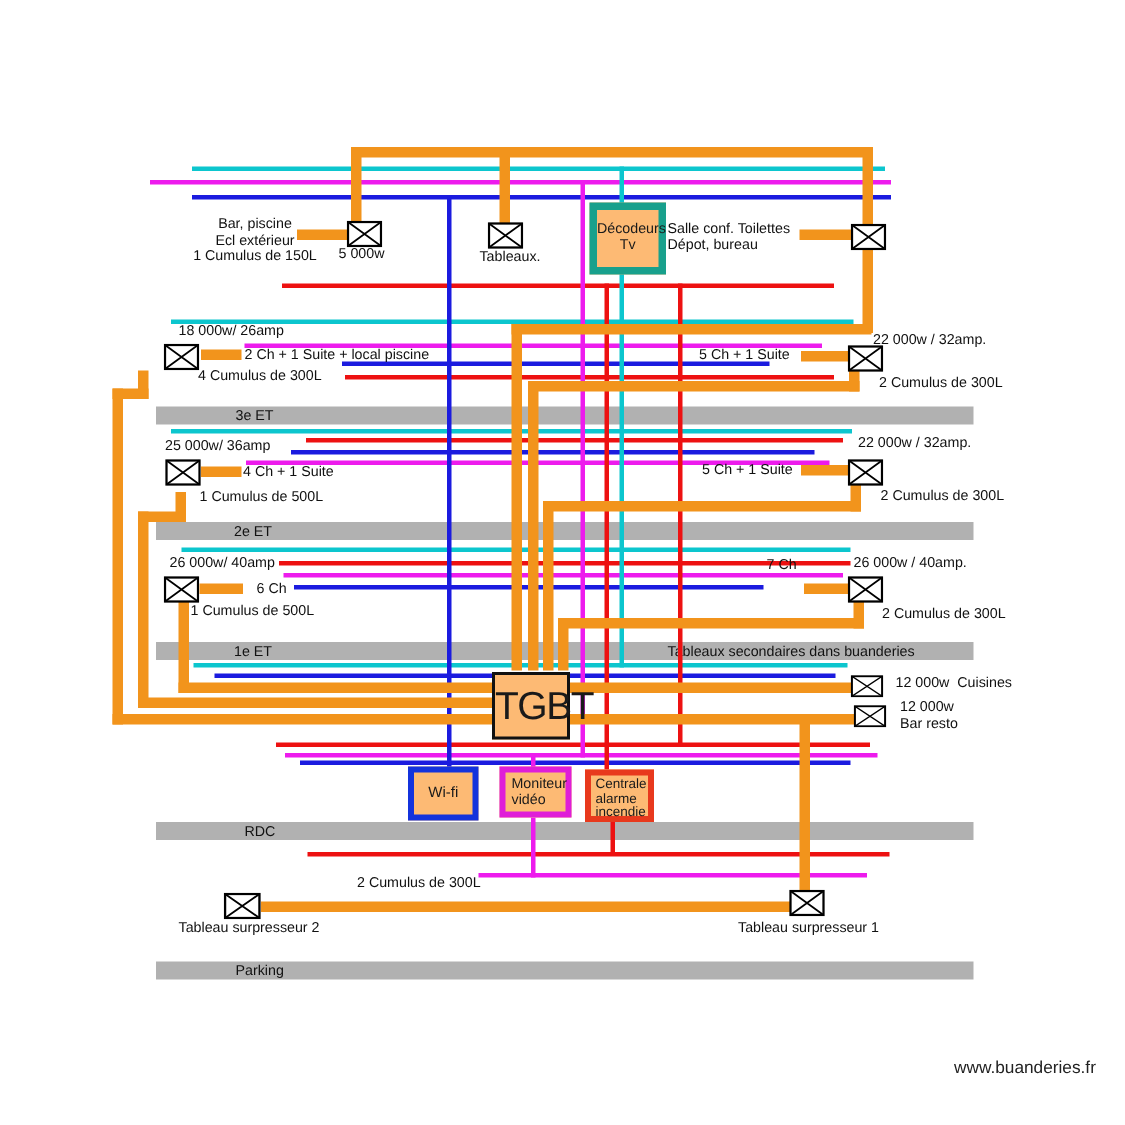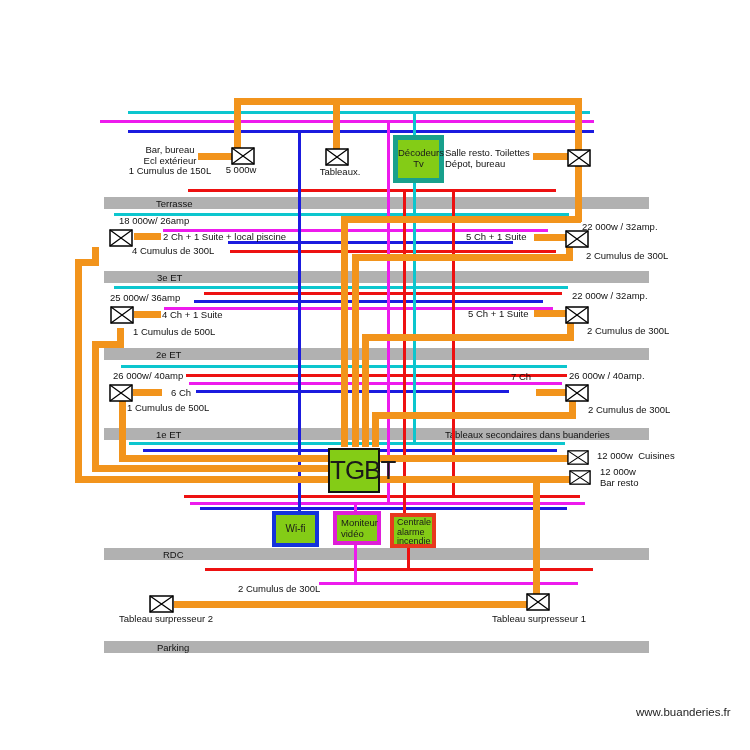--- a/index.html
+++ b/index.html
@@ -12,41 +12,38 @@
   .c{background:#0CC6CE;}
   .m{background:#ED1BED;}
   .b{background:#1B1BDF;}
   .r{background:#ED1111;}
   .env{position:absolute;}
   .env rect{fill:#ffffff;stroke:#000;stroke-width:1.5;}
   .env path{stroke:#000;stroke-width:1.2;fill:none;}
   .lbl{position:absolute;font-size:9.5px;line-height:10.5px;white-space:nowrap;color:#111;}
   .pre{white-space:pre;}
   .ctr{text-align:center;}
-  .box{position:absolute;background:#84cc16;box-sizing:border-box;}
+  .box{position:absolute;background:#fdba74;box-sizing:border-box;}
   #decodeurs{left:393px;top:135px;width:51px;height:48px;border:5px solid #18A08C;
              text-align:center;font-size:9.5px;line-height:11px;padding-top:7px;}
   #tgbt{left:328px;top:448px;width:52px;height:45px;border:2.5px solid #111;
         text-align:center;font-size:26px;letter-spacing:-1px;line-height:40px;}
   #wifi{left:272px;top:511px;width:47px;height:36px;border:4px solid #1433DC;
         text-align:center;font-size:10px;line-height:27px;}
   #moniteur{left:333px;top:511px;width:48px;height:34px;border:4px solid #DF1ED8;
         font-size:9.5px;line-height:10.5px;padding:3px 0 0 4px;}
   #centrale{left:390px;top:513px;width:46px;height:35px;border:4px solid #E8391D;
         font-size:9px;line-height:9.5px;padding:1px 0 0 3px;}
   #watermark{position:absolute;left:636px;top:706px;font-size:11.5px;color:#222;}
 </style>
 </head>
 <body>
 
 <div id="canvas">
 
-  <div class="bar" style="top:197px">
-      <span style="left:52px">Terrasse</span>
-    </div>
   <div class="bar" style="top:271px">
       <span style="left:53px">3e ET</span>
     </div>
   <div class="bar" style="top:348px">
       <span style="left:52px">2e ET</span>
     </div>
   <div class="bar" style="top:428px">
       <span style="left:52px">1e ET</span>
       <span style="left:341px">Tableaux secondaires dans buanderies</span>
     </div>
@@ -189,28 +186,28 @@
     <span style="display:block">Moniteur</span>
     <span style="display:block">vidéo</span>
   </div>
   <div class="box" id="centrale">
     <span style="display:block">Centrale</span>
     <span style="display:block">alarme</span>
     <span style="display:block">incendie</span>
   </div>
 
   <div class="lbl ctr" style="left:124px;top:145px;width:92px">
-    <span style="display:block">Bar, bureau</span>
+    <span style="display:block">Bar, piscine</span>
     <span style="display:block">Ecl extérieur</span>
     <span style="display:block">1 Cumulus de 150L</span>
   </div>
   <div class="lbl ctr" style="left:219px;top:165px;width:44px">5 000w</div>
   <div class="lbl ctr" style="left:314px;top:167px;width:52px">Tableaux.</div>
   <div class="lbl" style="left:445px;top:148px">
-    <span style="display:block">Salle resto. Toilettes</span>
+    <span style="display:block">Salle conf. Toilettes</span>
     <span style="display:block">Dépot, bureau</span>
   </div>
 
   <div class="lbl" style="left:119px;top:216px">18 000w/ 26amp</div>
   <div class="lbl" style="left:163px;top:232px">2 Ch + 1 Suite + local piscine</div>
   <div class="lbl" style="left:132px;top:246px">4 Cumulus de 300L</div>
   <div class="lbl" style="left:582px;top:222px">22 000w / 32amp.</div>
   <div class="lbl" style="left:466px;top:232px">5 Ch + 1 Suite</div>
   <div class="lbl" style="left:586px;top:251px">2 Cumulus de 300L</div>
 

